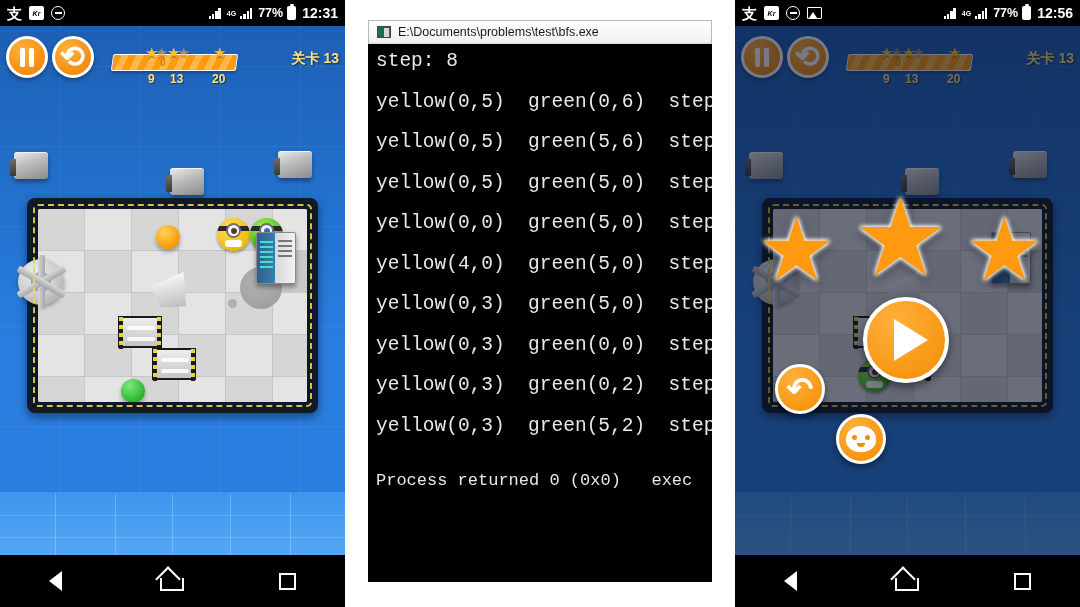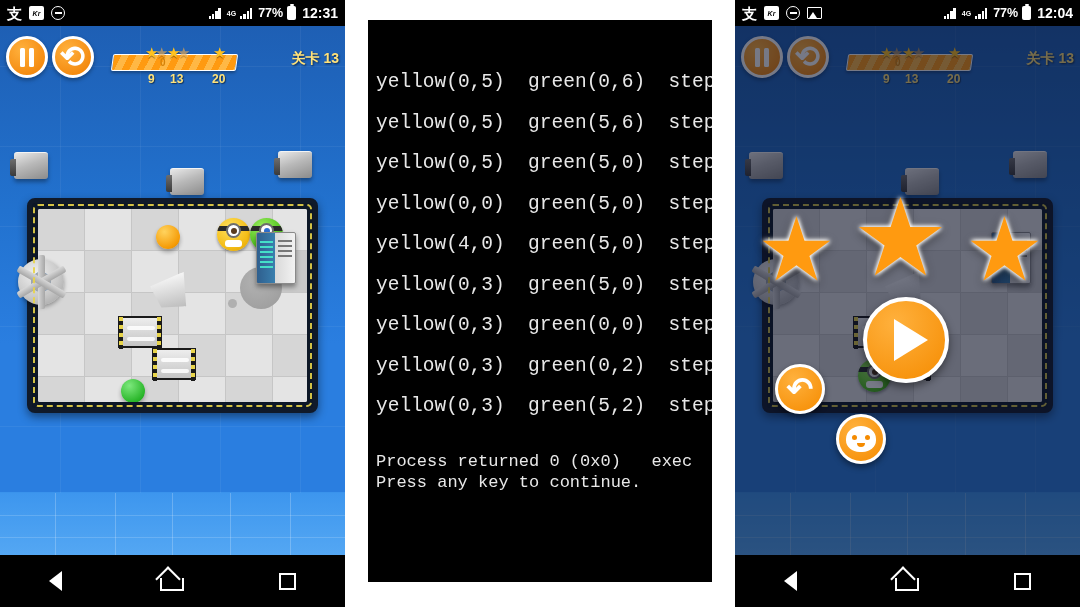--- a/index.html
+++ b/index.html
@@ -386,43 +386,47 @@
     </div>
 
     <div class="navbar">
       <span class="nav-back"></span>
       <span class="nav-home"></span>
       <span class="nav-recent"></span>
     </div>
   </div>
 
   <div id="console-window">
+    <div class="titlebar">
+      <span class="tb-ico"></span>
+      <span class="tb-title">E:\Documents\problems\test\bfs.exe</span>
+    </div>
     <div class="con-left"></div>
     <div class="con-body">
+      <div class="con-line">step: 8</div>
       <div class="con-gap"></div>
       <div class="con-line">yellow(0,5)  green(0,6)  step:0</div>
       <div class="con-gap"></div>
       <div class="con-line">yellow(0,5)  green(5,6)  step:1</div>
       <div class="con-gap"></div>
       <div class="con-line">yellow(0,5)  green(5,0)  step:2</div>
       <div class="con-gap"></div>
       <div class="con-line">yellow(0,0)  green(5,0)  step:3</div>
       <div class="con-gap"></div>
       <div class="con-line">yellow(4,0)  green(5,0)  step:4</div>
       <div class="con-gap"></div>
       <div class="con-line">yellow(0,3)  green(5,0)  step:5</div>
       <div class="con-gap"></div>
       <div class="con-line">yellow(0,3)  green(0,0)  step:6</div>
       <div class="con-gap"></div>
       <div class="con-line">yellow(0,3)  green(0,2)  step:7</div>
       <div class="con-gap"></div>
       <div class="con-line">yellow(0,3)  green(5,2)  step:8</div>
       <div class="con-gap" style="height:34px"></div>
       <div class="con-tail">Process returned 0 (0x0)   exec</div>
-      <div class="con-tail">Press any key to continue.</div>
     </div>
   </div>
 
   <div class="phone" id="phone-right">
 
     <div class="statusbar">
       <div class="sb-left">
         <span class="sb-ico sb-alipay">支</span>
         <span class="sb-box">Kr</span>
         <span class="sb-minus"></span>
@@ -437,21 +441,21 @@
           </span>
         <span class="sb-4g">4G</span>
         <span class="sig">
             <i></i>
             <i></i>
             <i></i>
             <i></i>
           </span>
         <span class="sb-pct">77%</span>
         <span class="batt"></span>
-        <span class="sb-time">12:04</span>
+        <span class="sb-time">12:56</span>
       </div>
     </div>
 
     <div class="gamebg">
       <div class="grid-h" style="left:0;top:40px;width:345px;height:1px"></div>
       <div class="grid-h" style="left:0;top:120px;width:345px;height:1px"></div>
       <div class="grid-h" style="left:0;top:200px;width:345px;height:1px"></div>
       <div class="grid-h" style="left:0;top:300px;width:345px;height:1px"></div>
       <div class="grid-v" style="left:60px;top:0;width:1px;height:467px"></div>
       <div class="grid-v" style="left:140px;top:0;width:1px;height:467px"></div>

